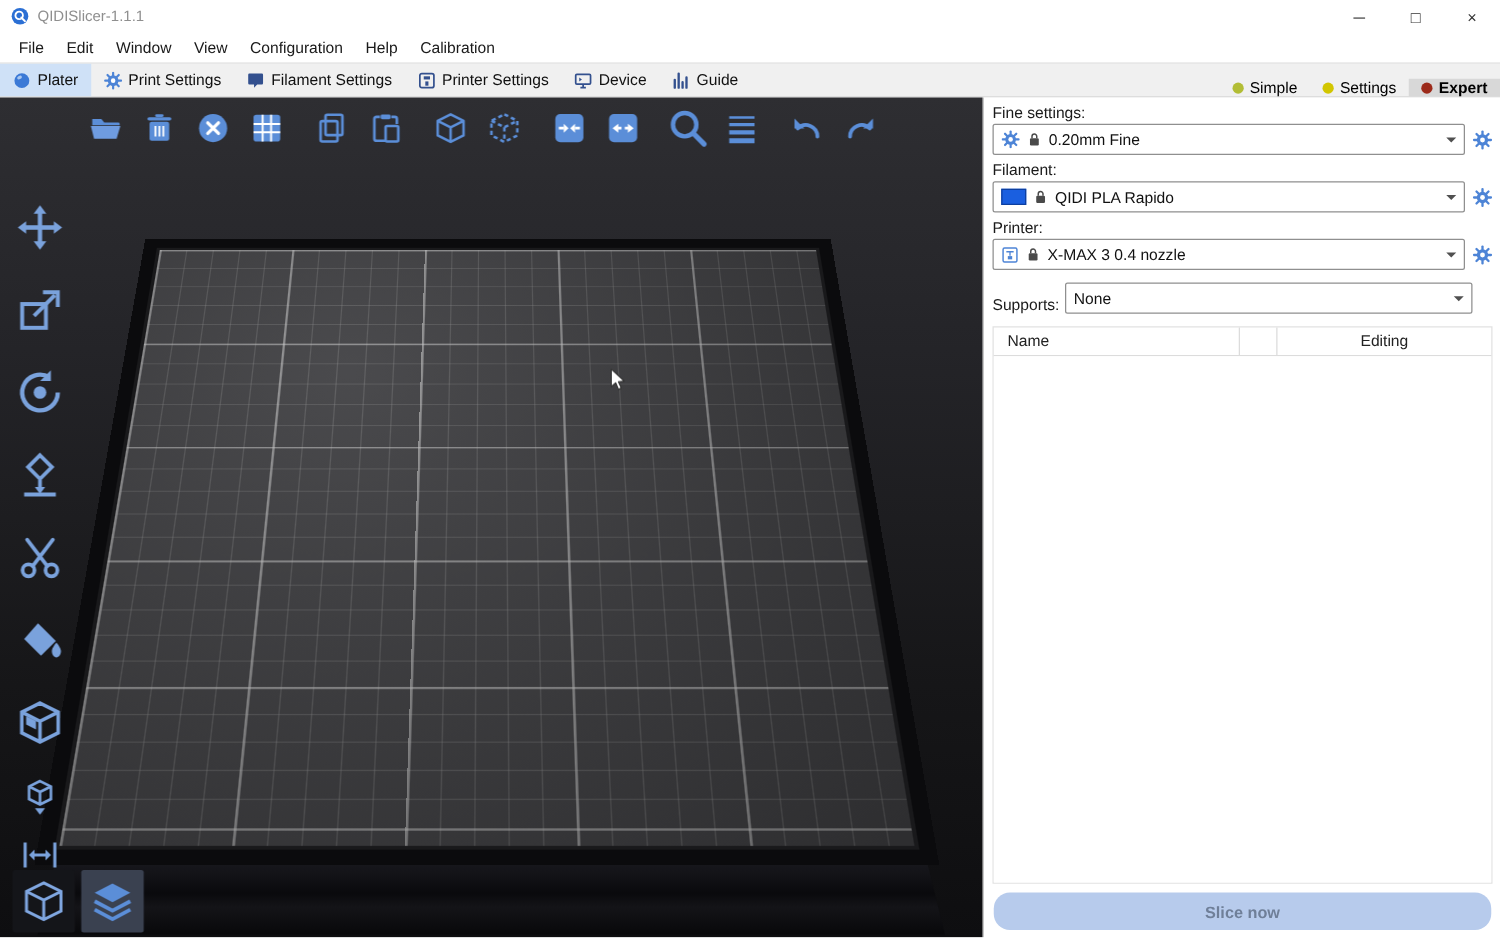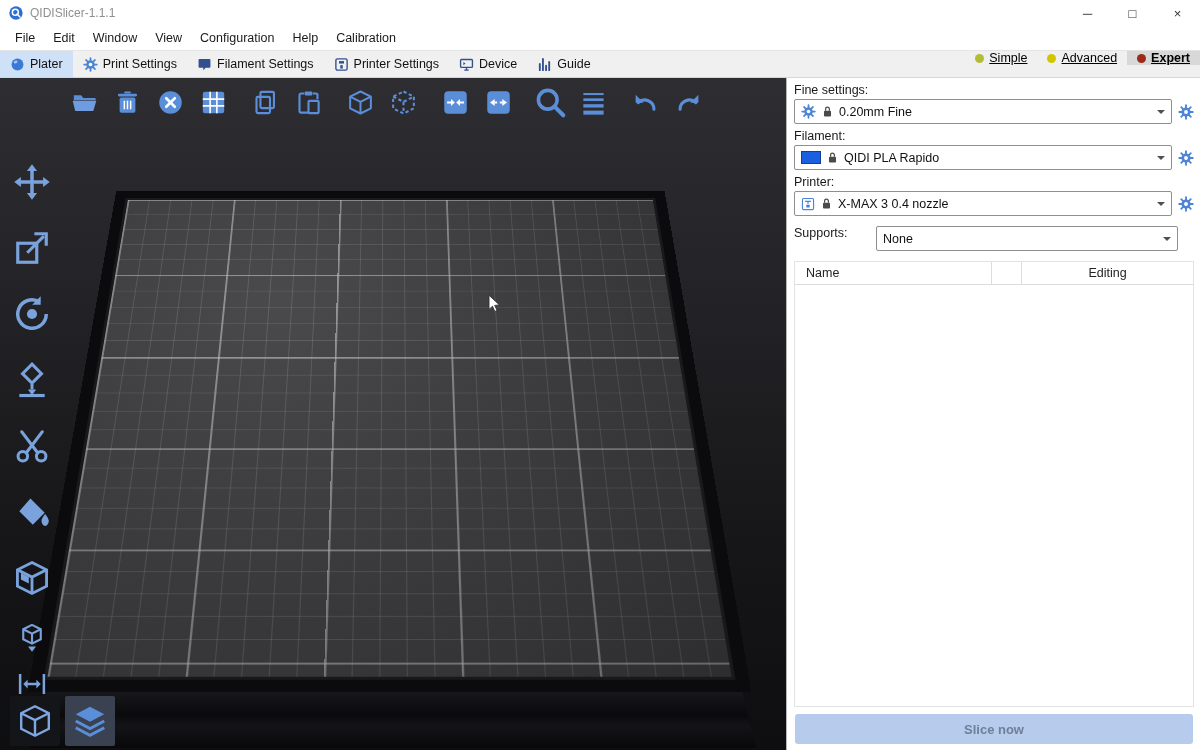--- a/index.html
+++ b/index.html
@@ -16,21 +16,21 @@
 
   
   .menubar { height:24px; display:flex; align-items:center; padding-left:6px; background:#fff; }
   .menu-item { padding:0 9px; color:#1a1a1a; cursor:default; }
 
   
   .tabbar { height:28px; background:#f0f0f0; border-top:1px solid #e4e4e4; border-bottom:1px solid #d6d6d6; display:flex; align-items:stretch; }
   .tab { display:flex; align-items:center; gap:5px; padding:0 10px; color:#111; cursor:default; }
   .tab.selected { background:#cfe1f7; }
   .tab svg { width:15px; height:15px; }
-  .modes { margin-left:auto; display:flex; align-items:flex-start;text-decoration:underline; }
+  .modes { margin-left:auto; display:flex; align-items:flex-end; }
   .mode { display:flex; align-items:center; gap:5px; padding:0 10px; cursor:default; }
   .mode.selected { background:#d8d8d8; font-weight:bold; }
   .dot { width:9px; height:9px; border-radius:50%; display:inline-block; }
 
   
   .main { position:absolute; top:78px; left:0; width:1200px; height:672px; display:flex; }
 
   
   .viewport { position:relative; width:786px; height:672px; overflow:hidden;
               background:linear-gradient(180deg,#2e2e32 0%, #242428 30%, #161618 70%, #0e0e10 100%); }
@@ -82,37 +82,37 @@
   .combo { flex:1; height:25px; background:#fff; border:1px solid #8f8f8f; border-radius:2px;
            display:flex; align-items:center; padding:0 6px; gap:5px; cursor:pointer; }
   .combo .c-val { color:#111; white-space:nowrap; overflow:hidden; }
   .chev { margin-left:auto; width:0; height:0; border:4.5px solid transparent; border-top-color:#505050; transform:translateY(2px); }
   .c-gear { width:15px; height:15px; flex:none; }
   .c-lock { width:13px; height:13px; flex:none; }
   .c-printer { width:14px; height:14px; flex:none; }
   .swatch { width:20px; height:13px; flex:none; }
   .gear-btn { width:16px; height:16px; margin-left:6px; flex:none; cursor:pointer; }
 
-  .row { display:flex; align-items:flex-start; margin-top:7px;gap:24px; }
+  .row { display:flex; align-items:flex-end; margin-top:7px; }
   .inline-label { color:#1a1a1a; }
   .supports-row .inline-label { width:58px; }
   .supports-row .combo { margin-right:16px; }
   .infill-row .inline-label.first { width:38px; }
   .combo.small { flex:none; width:64px; }
   .inline-label.brim { margin-left:33px; }
   .checkbox { width:15px; height:15px; border:1px solid #707070; background:#fff; margin-left:6px; cursor:pointer; border-radius:2px; }
 
   .objlist { flex:1; margin-top:10px; border:1px solid #e2e2e2; display:flex; flex-direction:column; background:#fff; }
   .objhead { display:flex; height:23px; align-items:center; border-bottom:1px solid #dcdcdc; color:#222; }
   .oh-name { width:196px; padding-left:11px; }
   .oh-mid { width:31px; align-self:stretch; border-left:1px solid #dcdcdc; border-right:1px solid #dcdcdc; }
   .oh-edit { flex:1; text-align:center; }
   .objbody { flex:1; background:#fff; }
 
-  .slice-btn { height:30px; margin:7px 1px 1px; background:#b7cbec; border-radius:3px; color:#6f7f98;
+  .slice-btn { height:30px; margin:7px 1px 1px; background:#b7cbec; border-radius:13px; color:#6f7f98;
                font-weight:bold; font-size:13px; display:flex; align-items:center; justify-content:center; cursor:pointer; }
 </style>
 </head>
 <body>
 
 <svg style="position:absolute;width:0;height:0" aria-hidden="true">
 <defs>
   <symbol id="i-logo" viewBox="0 0 24 24">
         <circle cx="12" cy="12" r="10" fill="#2b6fd4"></circle>
         <circle cx="11" cy="11" r="4.5" fill="none" stroke="#fff" stroke-width="2.2"></circle>
@@ -345,21 +345,21 @@
         </svg>
       <span>Guide</span>
     </div>
     <div class="modes">
       <div class="mode">
         <span class="dot" style="background:#b2bd35"></span>
         <span>Simple</span>
       </div>
       <div class="mode">
         <span class="dot" style="background:#d2c600"></span>
-        <span>Advanced</span>
+        <span>Settings</span>
       </div>
       <div class="mode selected">
         <span class="dot" style="background:#9c2a1a"></span>
         <span>Expert</span>
       </div>
     </div>
   </div>
 
   <div class="main">
 

